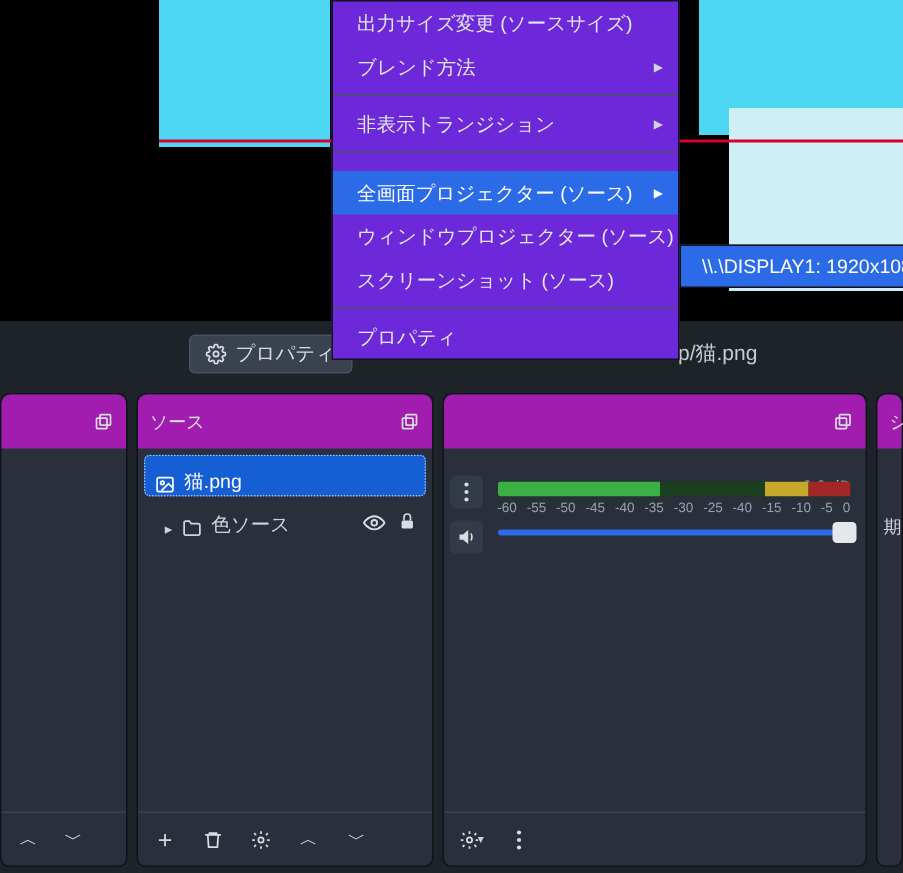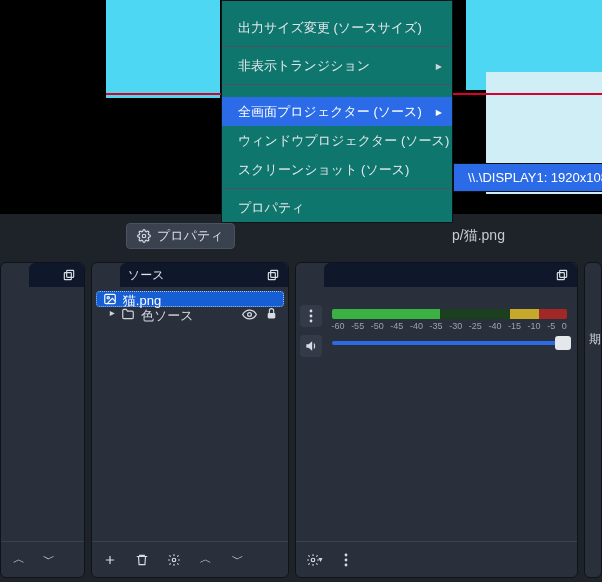--- a/index.html
+++ b/index.html
@@ -68,23 +68,23 @@
     left: 452px; top: 227px;
     color: #c7ccd3;
     font-size: 14px;
   }
 
   
   .ctxmenu {
     position: absolute;
     left: 221px; top: 0;
     width: 232px;
-    background: #0f766e;
+    background: #6d28d9;
     border: 1px solid #10131a;
-    padding-top: 12px;
+    padding-top: 0;
     z-index: 50;
   }
   .ctx-item {
     height: 29px;
     display: flex; align-items: center;
     padding: 0 16px;
     color: #e3e7ec;
     position: relative;
     white-space: nowrap;
   }
@@ -131,42 +131,41 @@
   }
 
   .panel {
     background: #2a303b;
     border: 1px solid #10131a;
     border-radius: 6px;
     display: flex; flex-direction: column;
     position: relative;
   }
   .panel-header {
-    height: 24px;
-    background: #0f172a;
+    height: 36px;
+    background: #a21caf;
     border-top-left-radius: 6px;
     border-top-right-radius: 6px;
     display: flex; align-items: center; justify-content: space-between;
     padding: 0 8px;
     color: #e0e4ea;
     font-size: 12px;
-    margin-left: 28px;
   }
   .pop-icon svg { display:block; }
 
   
   .panel-narrow { width: 85px; }
   .panel-narrow .panel-header { justify-content: flex-end; }
 
   
   .panel-sources { width: 198px; }
   .sources-list { padding: 4px; flex: 1; overflow: hidden; }
   .src-row {
-    height: 16px;
-    display: flex; align-items: flex-start;
+    height: 28px;
+    display: flex; align-items: flex-end;
     padding: 0 6px;
     gap: 6px;
     border-radius: 4px;
   }
   .src-row.selected {
     background: #165ed4;
     border: 1px dotted #9fbff2;
     color: #fff;
   }
   .src-row.sub { padding-left: 14px; color: #d0d5dd; }
@@ -276,20 +275,23 @@
       </svg>
   </span>
   <span>プロパティ</span>
 </div>
 
 <span class="path-label">p/猫.png</span>
 
 <div class="ctxmenu" id="ctxmenu">
     <div class="ctx-item">
       <span>出力サイズ変更 (ソースサイズ)</span>
+    </div>
+    <div class="ctx-item has-sub">
+      <span>ブレンド方法</span>
     </div>
     <div class="ctx-sep"></div>
     <div class="ctx-item has-sub">
       <span>非表示トランジション</span>
     </div>
     <div class="ctx-sep"></div>
     <div class="ctx-item has-sub highlight">
       <span>全画面プロジェクター (ソース)</span>
     </div>
     <div class="ctx-item">

